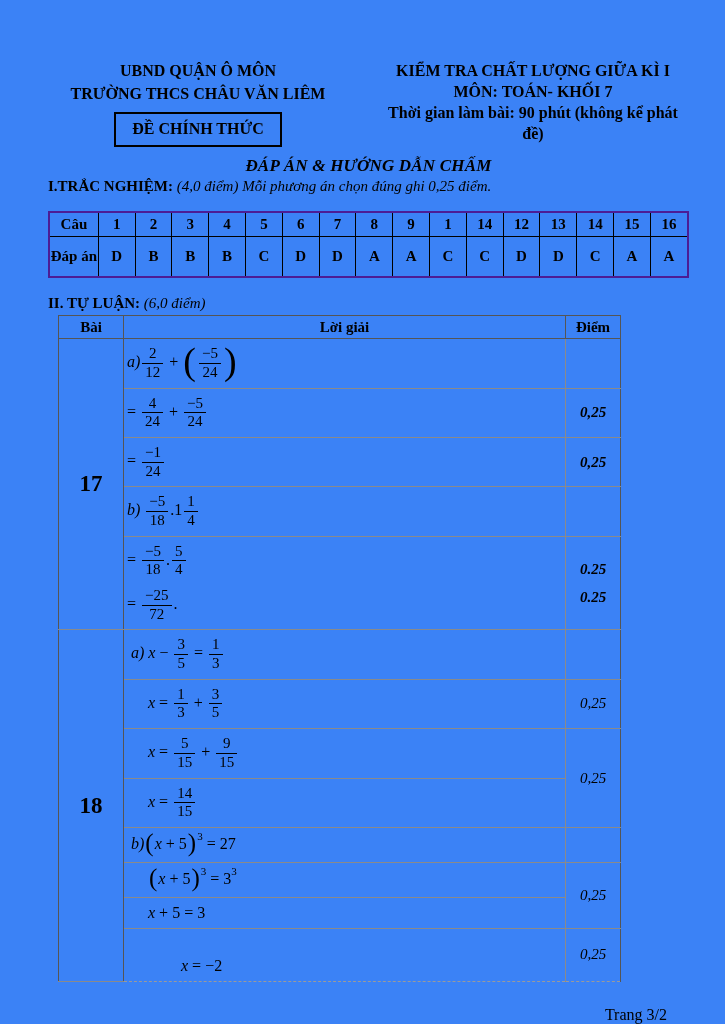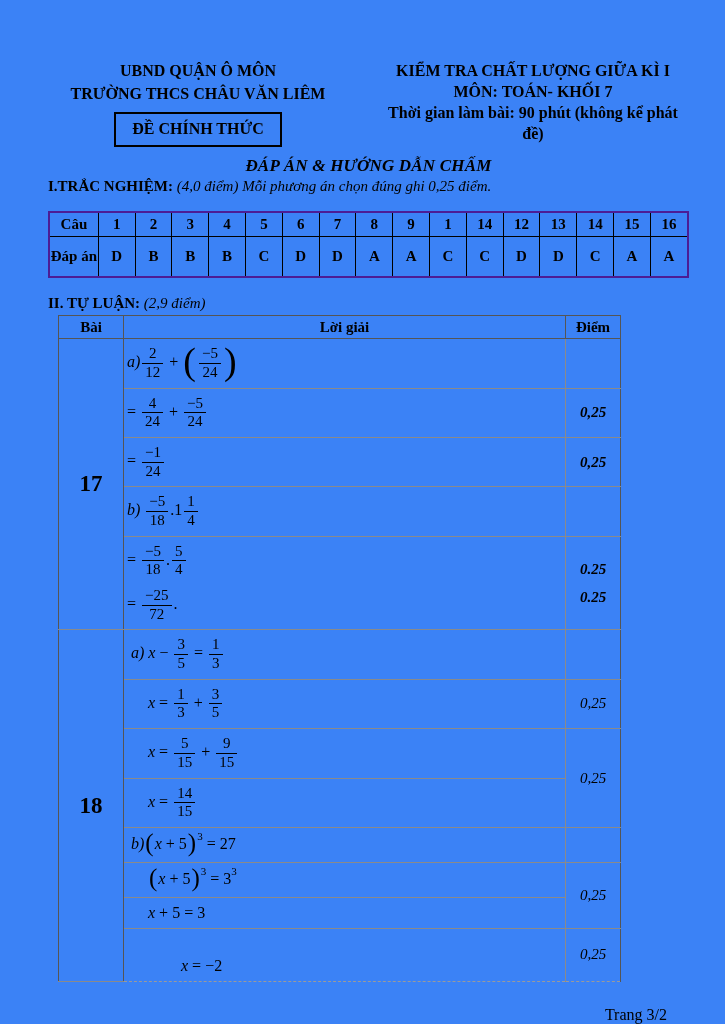--- a/index.html
+++ b/index.html
@@ -114,21 +114,21 @@
           <td class="qc">D</td>
           <td class="qc">D</td>
           <td class="qc">C</td>
           <td class="qc">A</td>
           <td class="qc">A</td>
         </tr>
       </tbody>
   </table>
 
   <div class="sect sect2">
-    <span class="lbl">II. TỰ LUẬN:</span><span class="note"> (2,9 điểm)</span>
+    <span class="lbl">II. TỰ LUẬN:</span><span class="note"> (6,0 điểm)</span>
   </div>
 
   <table class="sol">
     <colgroup>
         <col style="width:65px">
         <col style="width:442px">
         <col style="width:55px">
       </colgroup>
     <tbody>
         <tr>

